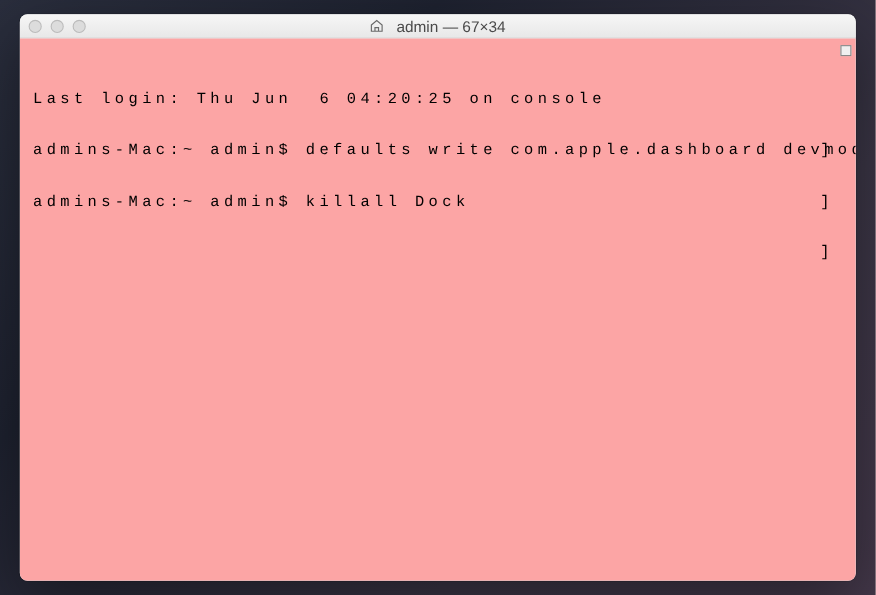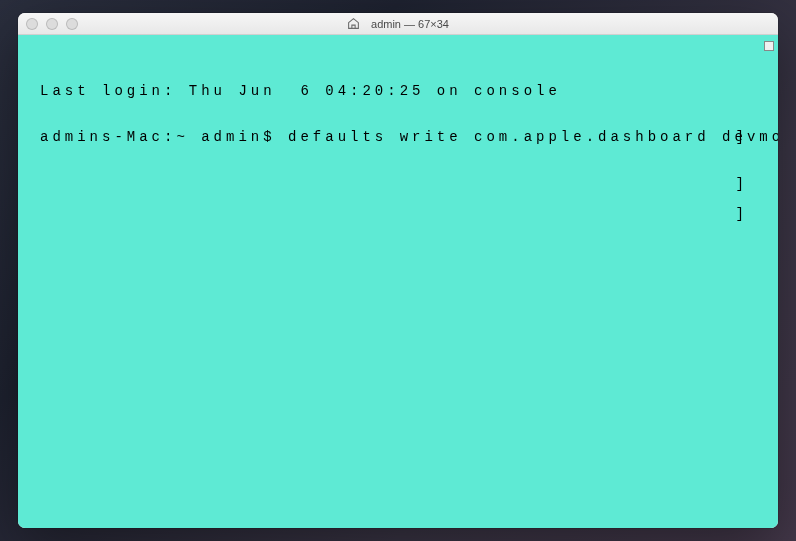--- a/index.html
+++ b/index.html
@@ -47,39 +47,39 @@
       border: 0.5px solid rgba(0,0,0,0.15);
     }
     .traffic-light.inactive {
       background: #dcdcdc;
     }
     .title-center {
       position: absolute;
       left: 0;
       right: 0;
       text-align: left;
-      font-size: 11px;
+      font-size: 14px;
       color: #4a4a4a;
       display: flex;
       align-items: center;
       justify-content: center;
       gap: 11px;
       pointer-events: none;
     }
     .home-icon {
       width: 13px;
       height: 13px;
       display: inline-flex;
       align-items: center;
       justify-content: center;
     }
     .terminal-body {
       flex: 1;
-      background: #5eead4;
-      padding: 3px 22px;
+      background: #fca5a5;
+      padding: 3px 12px;
       font-family: "Courier New", Courier, monospace;
       font-size: 14px;
       letter-spacing: 4px;
       line-height: 1.1;
       color: #000000;
       position: relative;
       overflow: hidden;
       white-space: pre;
     }
     .scrollbar-indicator {
@@ -117,16 +117,16 @@
           <path d="M2 7 L8 2 L14 7 L14 14 L2 14 Z M6 14 L6 10 L10 10 L10 14"></path>
         </svg>
       </span>
       <span>admin — 67×34</span>
     </div>
   </div>
   <div class="terminal-body">
     <div class="scrollbar-indicator"></div>
     <div class="row"><span>Last login: Thu Jun  6 04:20:25 on console</span></div>
     <div class="row"><span>admins-Mac:~ admin$ defaults write com.apple.dashboard devmode YES</span><span class="line-end-bracket">]</span></div>
-    <div class="row"><span class="line-end-bracket">]</span></div>
+    <div class="row"><span>admins-Mac:~ admin$ killall Dock</span><span class="line-end-bracket">]</span></div>
     <div class="row"><span class="line-end-bracket">]</span></div>
   </div>
 </div>
 
 </body></html>

